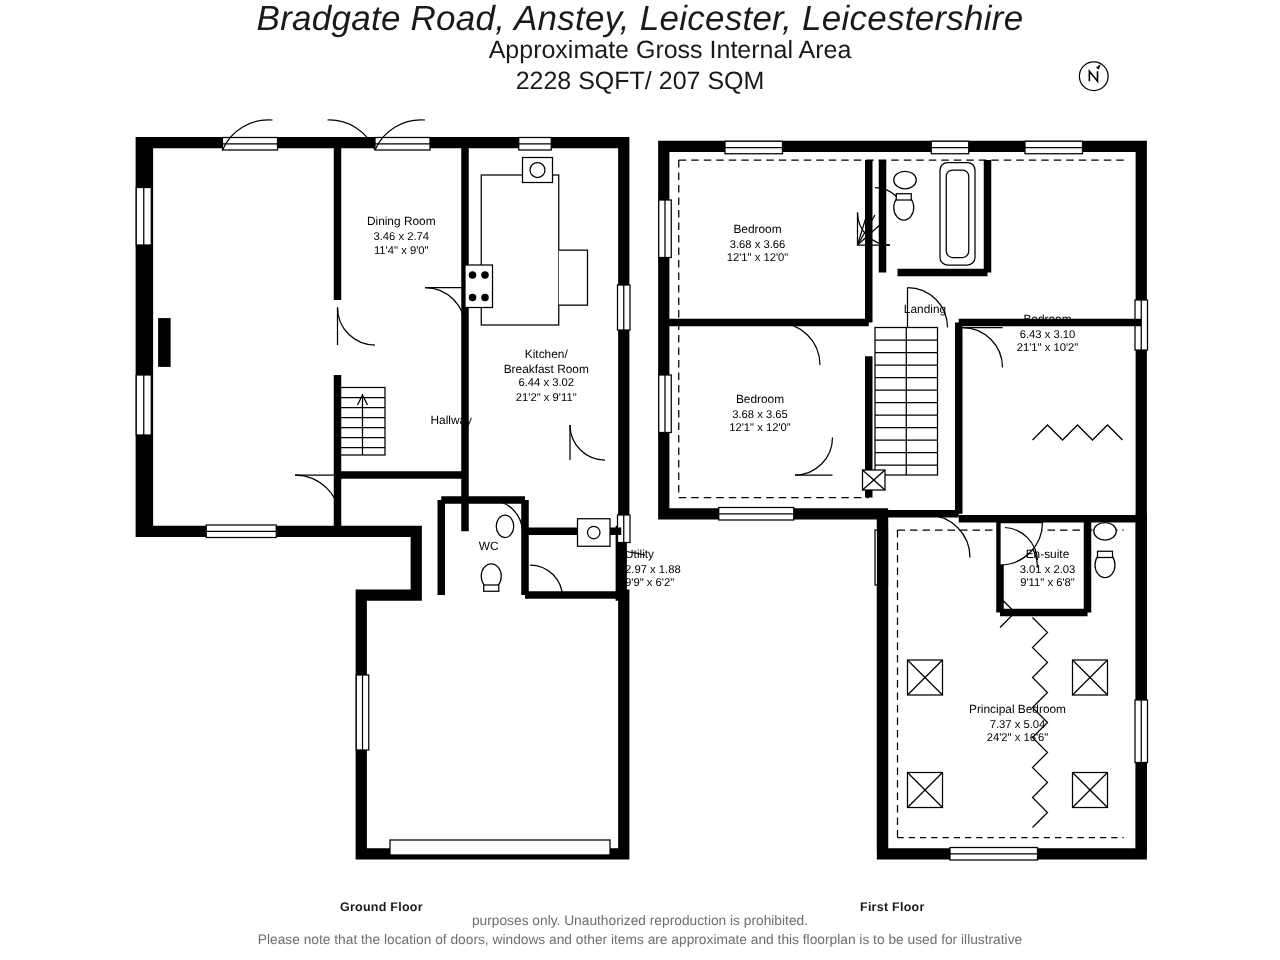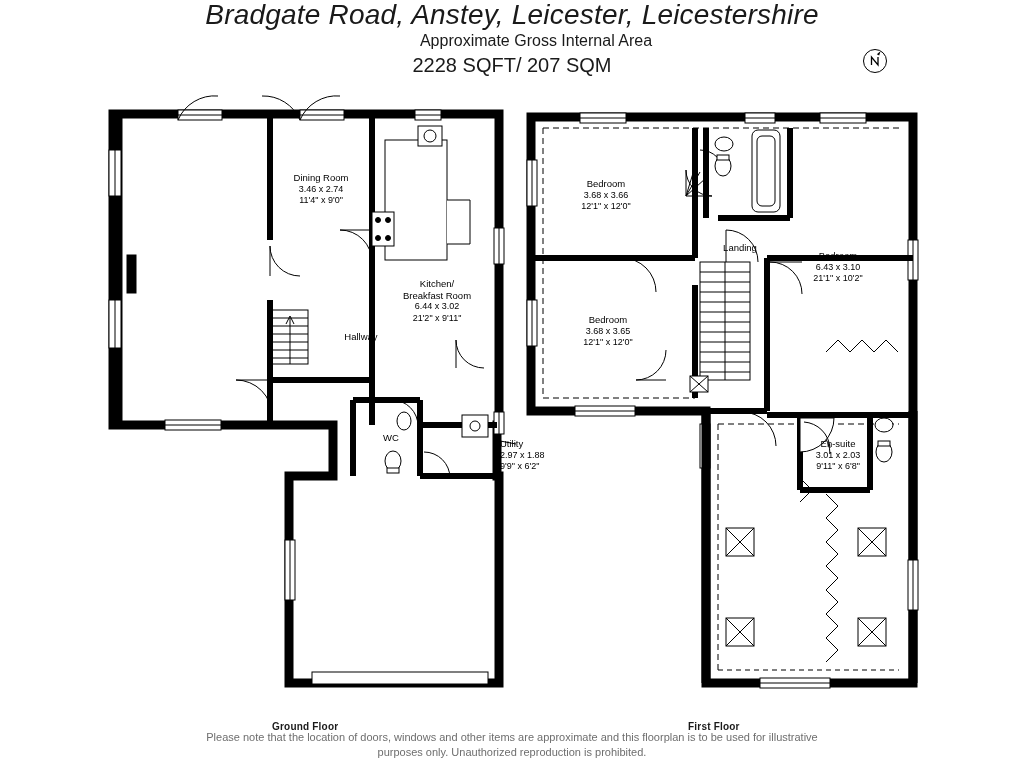--- a/index.html
+++ b/index.html
@@ -29,21 +29,21 @@
     pointer-events: none;
   }
   .title-line-1 {
     font-size: 28px;
     letter-spacing: 0.2px;
     line-height: 26px;
     white-space: nowrap;
     font-style: italic;
   }
   .title-line-2 {
-    font-size: 16px;
+    font-size: 20px;
     line-height: 25px;
     margin-left: 48px;
   }
   .title-line-3 {
     font-size: 20px;
     line-height: 25px;
   }
   .compass {
     position: absolute;
     left: 862px;
@@ -411,22 +411,27 @@
     <div class="rm">3.68 x 3.65</div>
     <div class="rft">12'1" x 12'0"</div>
   </div>
 
   <div class="room" style="left:795px; top:438px; width:86px;">
     <div class="rname">En-suite</div>
     <div class="rm">3.01 x 2.03</div>
     <div class="rft">9'11" x 6'8"</div>
   </div>
 
+  <div class="room" style="left:754px; top:562px; width:120px;">
+    <div class="rname">Principal Bedroom</div>
+    <div class="rm">7.37 x 5.04</div>
+    <div class="rft">24'2" x 16'6"</div>
+  </div>
 
   <div class="plan-label" style="left:272px; top:721px;">Ground Floor</div>
   <div class="plan-label" style="left:688px; top:721px;">First Floor</div>
 
   <div class="footer-note">
+    <div>purposes only. Unauthorized reproduction is prohibited.</div>
     <div>Please note that the location of doors, windows and other items are approximate and this floorplan is to be used for illustrative</div>
-    <div>purposes only. Unauthorized reproduction is prohibited.</div>
   </div>
 
 </div>
 
 </body></html>

